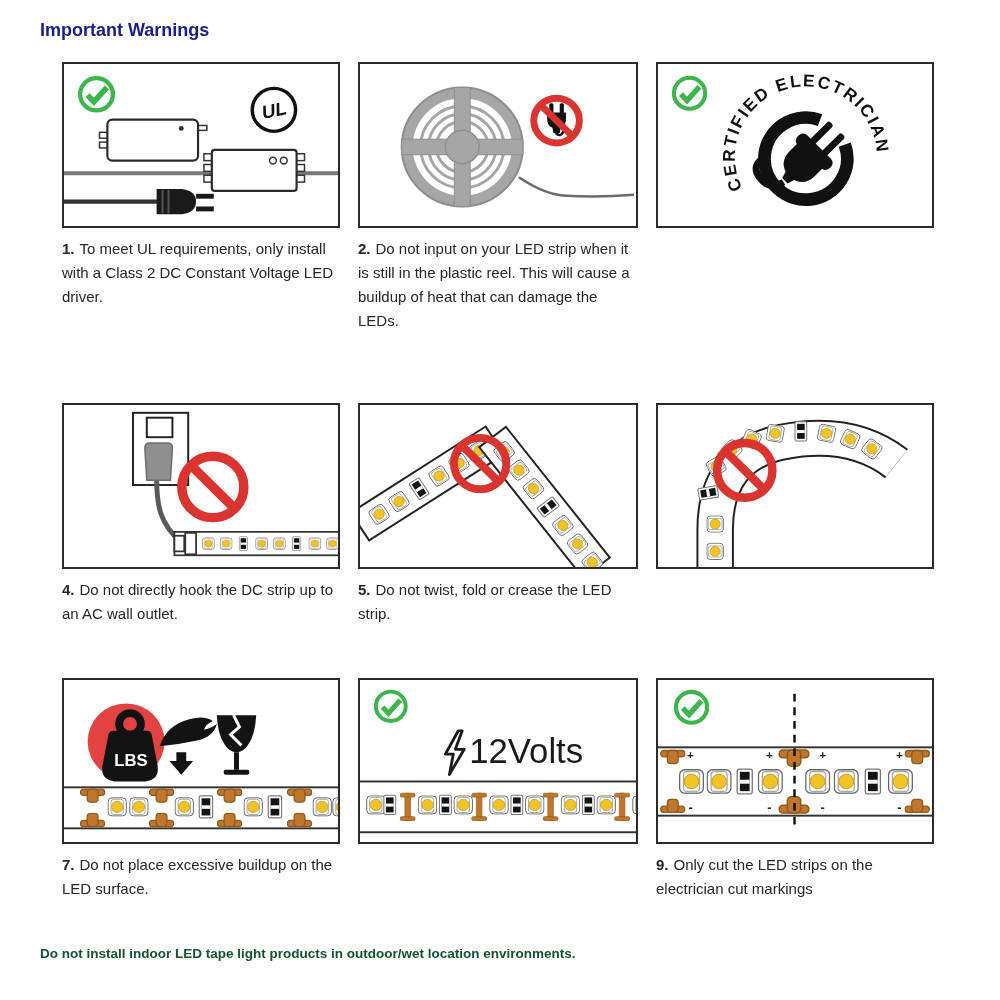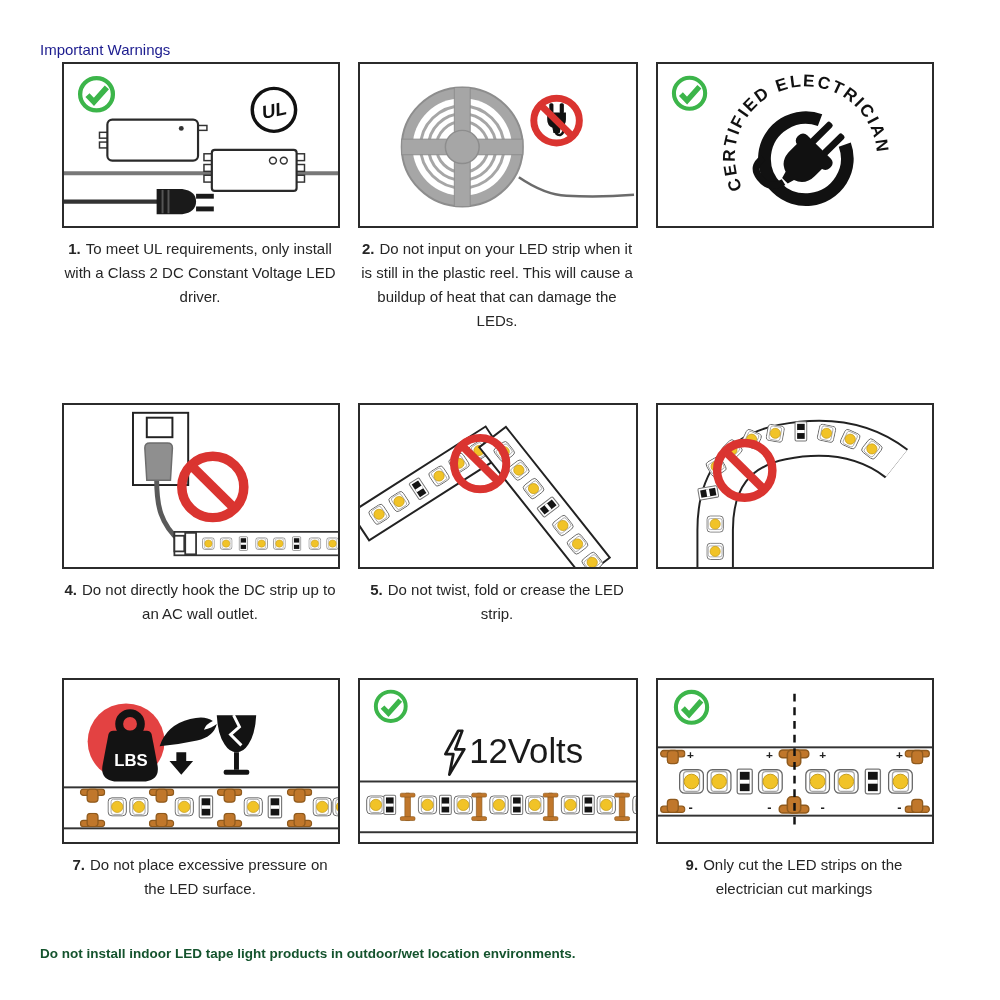--- a/index.html
+++ b/index.html
@@ -1,26 +1,26 @@
 <!DOCTYPE html>
 <html><head>
 <meta charset="utf-8">
 <style>
   html,body{margin:0;padding:0;}
   body{width:1000px;height:1000px;position:relative;background:#ffffff;
        font-family:"Liberation Sans",sans-serif;color:#262626;}
-  .title{position:absolute;left:40px;top:41px;font-size:15px;font-weight:normal;color:#1b1b8e;}
+  .title{position:absolute;left:40px;top:20px;font-size:18px;font-weight:bold;color:#1b1b8e;}
   .grid{position:absolute;left:62px;top:62px;width:872px;display:grid;
         grid-template-columns:278px 280px 278px;column-gap:18px;
         grid-template-rows:341px 275px auto;}
   .cell{}
   .figure{height:166px;border:2px solid #2b2b2b;background:#fff;box-sizing:border-box;}
   svg.fig{display:block;width:100%;height:100%;}
   svg text{font-family:"Liberation Sans",sans-serif;}
-  .cap{margin:9px 2px 0 0;font-size:15px;line-height:24px;color:#262626;text-align:center;}
+  .cap{margin:9px 2px 0 0;font-size:15px;line-height:24px;color:#262626;}
   .cap b{margin-right:5px;}
   .footer{position:absolute;left:40px;top:946px;font-size:13.5px;font-weight:bold;color:#14532d;}
 </style>
 </head>
 <body>
 
 <svg width="0" height="0" style="position:absolute" aria-hidden="true">
   <defs>
     <symbol id="check" viewBox="0 0 48 48">
       <circle cx="24" cy="24" r="19" fill="#fff" stroke="#3cb54a" stroke-width="5"></circle>
@@ -261,21 +261,21 @@
           <use href="#padT" width="26" height="15" transform="translate(181 151) rotate(180)"></use>
           <use href="#led" x="182" y="120" width="20" height="20"></use>
           <use href="#res" x="206" y="116" width="16" height="28"></use>
           <use href="#padT" x="226" y="111" width="26" height="15"></use>
           <use href="#padT" width="26" height="15" transform="translate(252 151) rotate(180)"></use>
           <use href="#led" x="252" y="120" width="20" height="20"></use>
           <use href="#led" x="272" y="120" width="20" height="20"></use>
         </g>
       </svg>
     </div>
-    <p class="cap"><b>7.</b><span>Do not place excessive pressure on the LED surface.</span></p>
+    <p class="cap"><b>7.</b><span>Do not place excessive buildup on the LED surface.</span></p>
   </div>
 
   <div class="cell">
     <div class="figure">
       <svg class="fig" viewBox="0 0 278 166" preserveAspectRatio="none">
         <use href="#check" x="12" y="8" width="38" height="38"></use>
         <path d="M99 52 l-13 24 h8 l-4 21 l15 -26 h-9 l7 -19 z" fill="#fff" stroke="#1a1a1a" stroke-width="2.8" stroke-linejoin="round"></path>
         <text x="110" y="85" font-size="35" fill="#1a1a1a">12Volts</text>
         <g>
           <rect x="-2" y="104" width="282" height="52" fill="#fff" stroke="#333" stroke-width="2"></rect>

